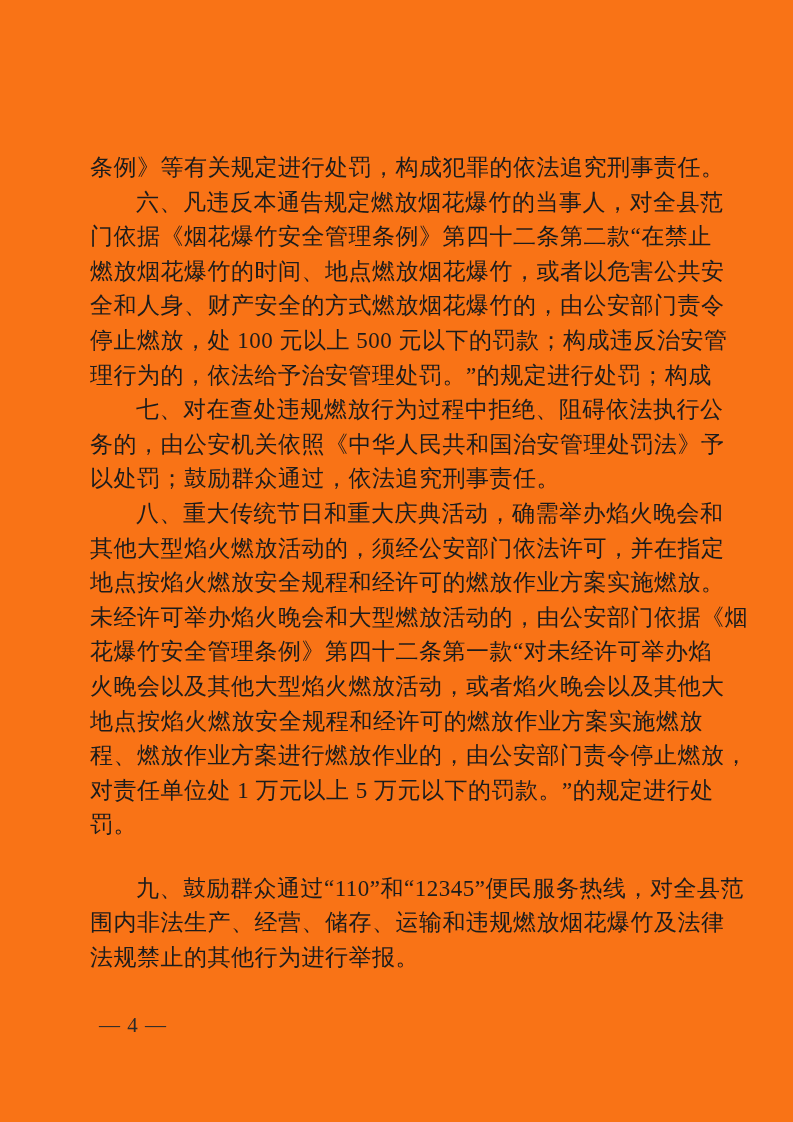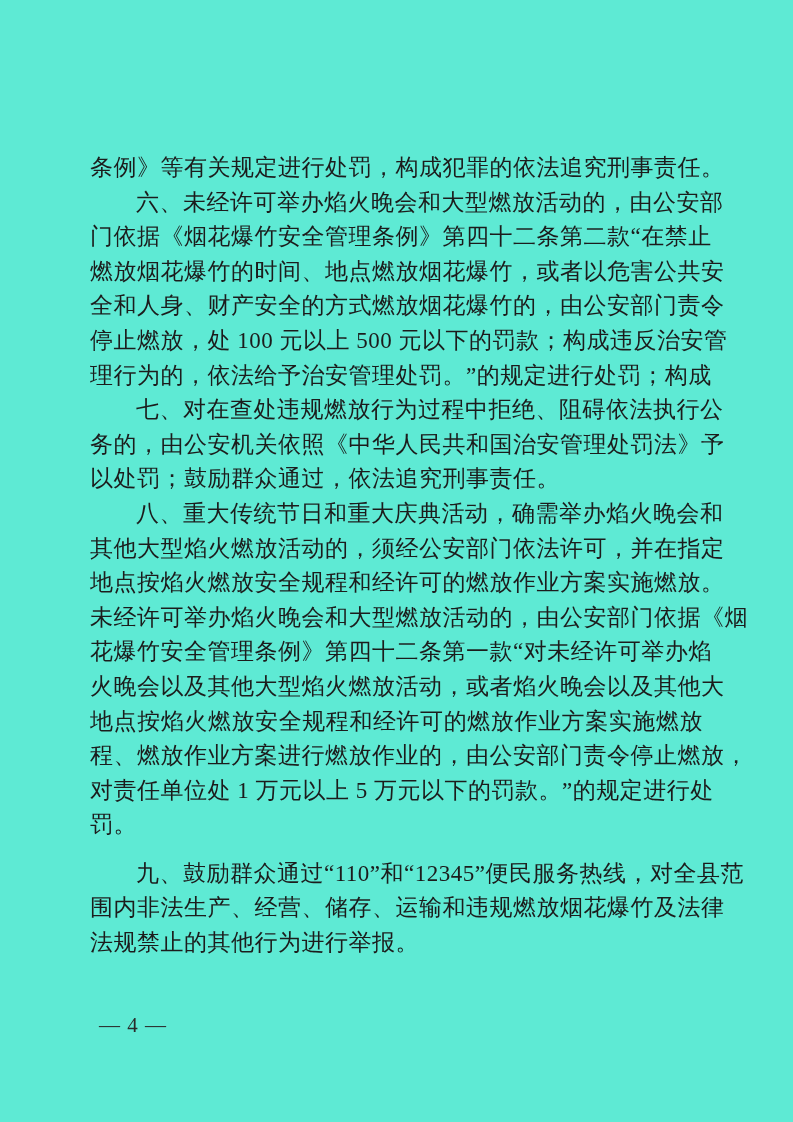--- a/index.html
+++ b/index.html
@@ -4,21 +4,21 @@
 <style>
   html, body {
     margin: 0;
     padding: 0;
     background: #ffffff;
   }
   .page {
     position: relative;
     width: 793px;
     height: 1122px;
-    background: #5eead4;
+    background: #f97316;
     overflow: hidden;
     font-family: "Liberation Serif", "DejaVu Serif", serif;
     color: #1c1c1c;
   }
   .text-block {
     position: absolute;
     left: 90px;
     top: 151px;
     width: 613px;
   }
@@ -31,38 +31,38 @@
     text-align-last: justify;
     letter-spacing: 0.5px;
   }
   .line.short {
     text-align-last: left;
   }
   .line.indent {
     text-indent: 2em;
   }
   .line.para-gap {
-    margin-top: 14px;
+    margin-top: 29px;
   }
   .footer {
     position: absolute;
     left: 99px;
     top: 1013px;
     font-size: 21px;
     letter-spacing: 1px;
     color: #2a2a2a;
   }
 </style>
 </head>
 <body>
 
 <div class="page">
   <div class="text-block">
     <div class="line">条例》等有关规定进行处罚，构成犯罪的依法追究刑事责任。</div>
-    <div class="line indent">六、未经许可举办焰火晚会和大型燃放活动的，由公安部</div>
+    <div class="line indent">六、凡违反本通告规定燃放烟花爆竹的当事人，对全县范</div>
     <div class="line">门依据《烟花爆竹安全管理条例》第四十二条第二款“在禁止</div>
     <div class="line">燃放烟花爆竹的时间、地点燃放烟花爆竹，或者以危害公共安</div>
     <div class="line">全和人身、财产安全的方式燃放烟花爆竹的，由公安部门责令</div>
     <div class="line">停止燃放，处 100 元以上 500 元以下的罚款；构成违反治安管</div>
     <div class="line">理行为的，依法给予治安管理处罚。”的规定进行处罚；构成</div>
     <div class="line indent">七、对在查处违规燃放行为过程中拒绝、阻碍依法执行公</div>
     <div class="line">务的，由公安机关依照《中华人民共和国治安管理处罚法》予</div>
     <div class="line short">以处罚；鼓励群众通过，依法追究刑事责任。</div>
     <div class="line indent">八、重大传统节日和重大庆典活动，确需举办焰火晚会和</div>
     <div class="line">其他大型焰火燃放活动的，须经公安部门依法许可，并在指定</div>

